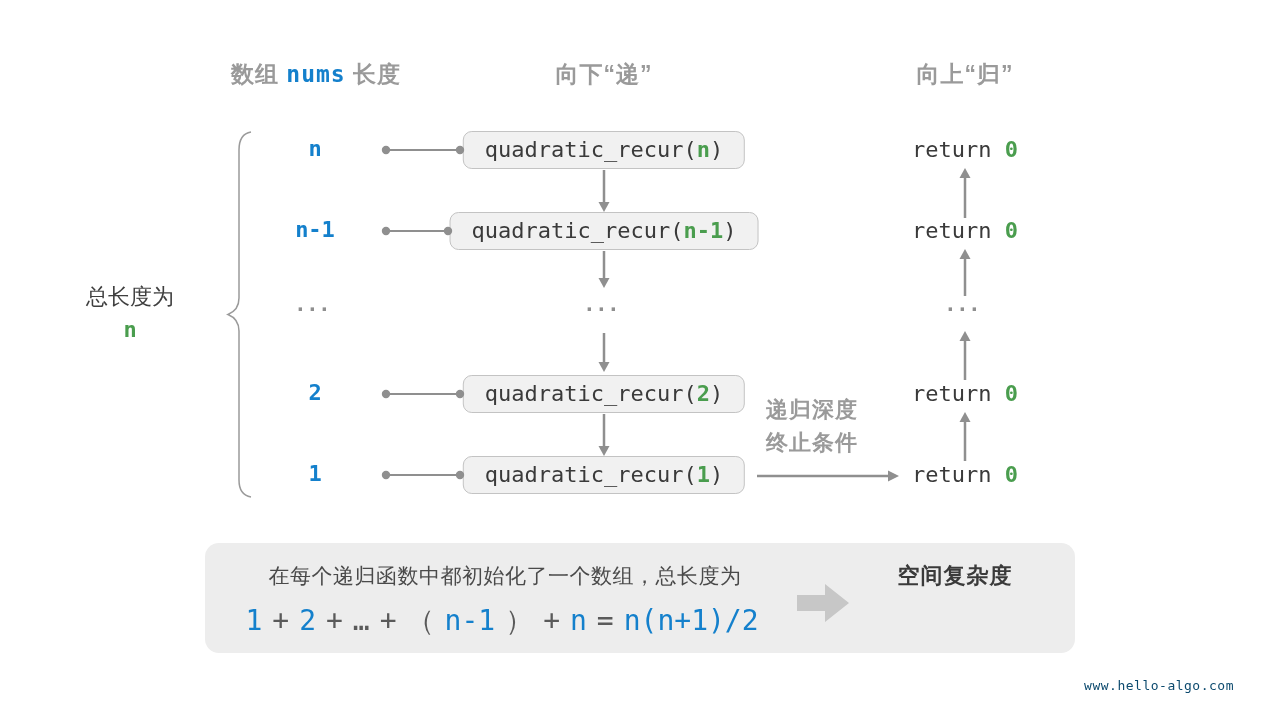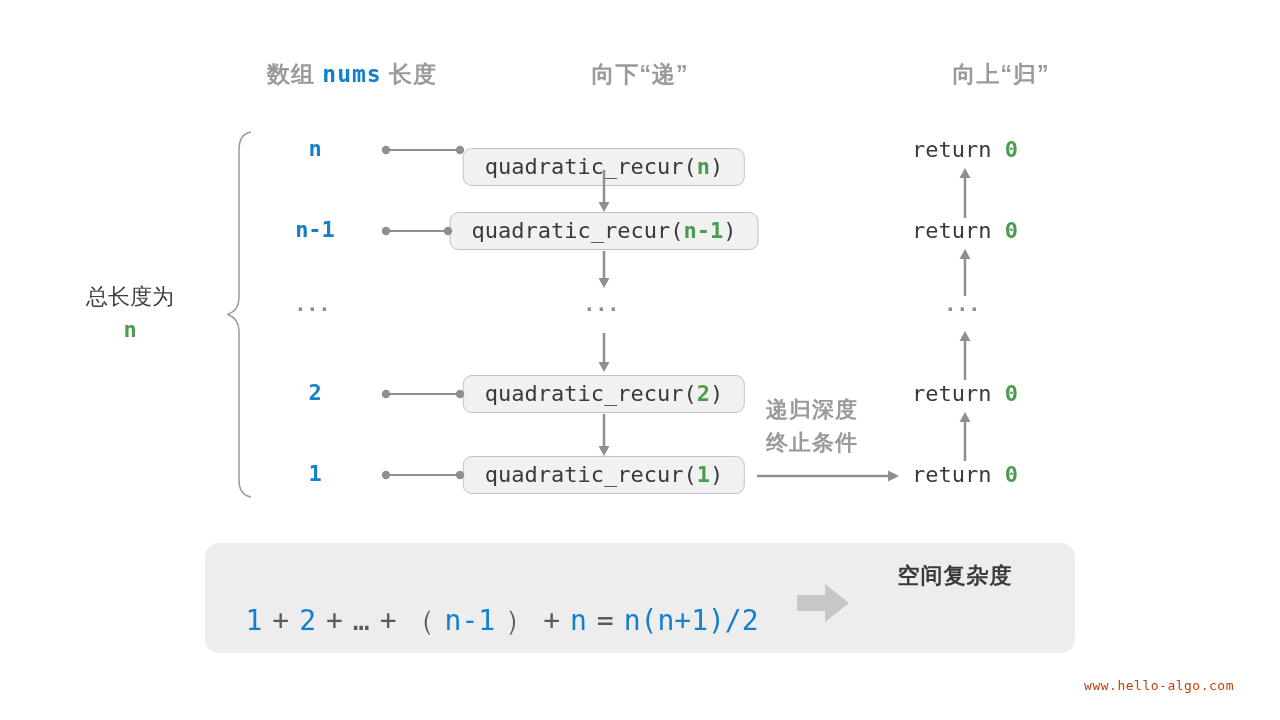--- a/index.html
+++ b/index.html
@@ -1,41 +1,41 @@
 <!DOCTYPE html>
 <html><head>
 <meta charset="utf-8">
 <style>
   html,body{margin:0;padding:0;background:#fff;}
   .canvas{position:relative;width:1280px;height:720px;background:#ffffff;overflow:hidden;
           font-family:"Liberation Sans","DejaVu Sans",sans-serif;}
   .abs{position:absolute;}
   .cx{transform:translateX(-50%);white-space:nowrap;}
   .mono{font-family:"DejaVu Sans Mono","Liberation Mono",monospace;}
-  .hdr{font-size:23px;font-weight:bold;color:#9a9a9a;letter-spacing:1px;margin-left:36px;}
+  .hdr{font-size:23px;font-weight:bold;color:#9a9a9a;letter-spacing:1px;}
   .hdr .code{color:#1480cc;font-family:"DejaVu Sans Mono","Liberation Mono",monospace;font-weight:bold;}
   .row-label{font-size:22px;font-weight:bold;color:#1480cc;}
   .ellip{font-size:24px;font-weight:bold;color:#8f8f8f;letter-spacing:4px;}
   .call-box{height:36px;line-height:36px;padding:0 21px;background:#f1f1f1;
             border:1.5px solid #c3c3c3;border-radius:9px;font-size:22px;color:#3a3a3a;}
   .call-box .arg{color:#4a9d4e;font-weight:bold;}
   .ret{font-size:22px;color:#3a3a3a;}
   .ret .val{color:#4a9d4e;font-weight:bold;}
   .depth-title{font-size:22px;color:#3f3f3f;font-weight:500;}
   .depth-var{font-size:22px;font-weight:bold;color:#4a9d4e;}
   .trigger{font-size:22px;font-weight:bold;color:#9a9a9a;letter-spacing:1px;}
   .panel{left:205px;top:543px;width:870px;height:110px;background:#ededed;border-radius:14px;}
   .panel-line1{font-size:21px;color:#4a4a4a;font-weight:500;letter-spacing:0.5px;}
   .panel-formula{font-size:28px;font-weight:normal;}
   .tok{margin:0 5px;font-family:"DejaVu Sans Mono","Liberation Mono",monospace;}
   .tok.blue{color:#1480cc;}
   .tok.gray{color:#5a5a5a;}
   .result-title{font-size:22px;font-weight:bold;color:#3a3a3a;letter-spacing:1px;}
   .result-value{font-size:24px;font-weight:bold;color:#ec5a1a;letter-spacing:1px;}
-  .watermark{font-size:13px;color:#c2410c;letter-spacing:0.5px;margin-left:42px;}
+  .watermark{font-size:13px;color:#0c4a6e;letter-spacing:0.5px;margin-left:42px;}
   svg{display:block;}
 </style>
 </head>
 <body>
 
 <div class="canvas">
 
   <div class="abs cx hdr" style="left:316px;top:59px;">
     <span>数组</span>
     <span class="code">nums</span>
@@ -46,21 +46,21 @@
 
   <div class="abs cx depth-title" style="left:130px;top:282px;">总长度为</div>
   <div class="abs cx depth-var mono" style="left:130px;top:317px;">n</div>
 
   <div class="abs cx row-label mono" style="left:315px;top:136px;">n</div>
   <div class="abs cx row-label mono" style="left:315px;top:217px;">n-1</div>
   <div class="abs cx ellip" style="left:315px;top:295px;">···</div>
   <div class="abs cx row-label mono" style="left:315px;top:380px;">2</div>
   <div class="abs cx row-label mono" style="left:315px;top:461px;">1</div>
 
-  <div class="abs cx call-box mono" style="left:604px;top:148px;">
+  <div class="abs cx call-box mono" style="left:604px;top:131px;">
     <span>quadratic_recur(</span><span class="arg">n</span><span>)</span>
   </div>
   <div class="abs cx call-box mono" style="left:604px;top:212px;">
     <span>quadratic_recur(</span><span class="arg">n-1</span><span>)</span>
   </div>
   <div class="abs cx ellip" style="left:604px;top:295px;">···</div>
   <div class="abs cx call-box mono" style="left:604px;top:375px;">
     <span>quadratic_recur(</span><span class="arg">2</span><span>)</span>
   </div>
   <div class="abs cx call-box mono" style="left:604px;top:456px;">
@@ -125,20 +125,21 @@
         <polygon points="959.5,422 970.5,422 965,412" stroke="none"></polygon>
     </g>
 
     <g stroke="#8f8f8f" stroke-width="2.5" fill="#8f8f8f">
       <line x1="757" y1="476" x2="888" y2="476"></line>
         <polygon points="888,470.5 888,481.5 899,476" stroke="none"></polygon>
     </g>
   </svg>
 
   <div class="abs panel"></div>
+  <div class="abs cx panel-line1" style="left:505px;top:562px;">在每个递归函数中都初始化了一个数组，总长度为</div>
   <div class="abs cx panel-formula" style="left:502px;top:602px;"><span class="tok blue">1</span><span class="tok gray">+</span><span class="tok blue">2</span><span class="tok gray">+</span><span class="tok gray">…</span><span class="tok gray">+</span><span class="tok gray">（</span><span class="tok blue">n-1</span><span class="tok gray">）</span><span class="tok gray">+</span><span class="tok blue">n</span><span class="tok gray">=</span><span class="tok blue">n(n+1)/2</span></div>
 
   <svg class="abs" style="left:797px;top:584px;" width="54" height="38" viewBox="0 0 54 38">
     <polygon points="0,11 28,11 28,0 52,19 28,38 28,27 0,27" fill="#c7c7c7"></polygon>
   </svg>
 
   <div class="abs cx result-title" style="left:955px;top:561px;">空间复杂度</div>
 
   <div class="abs mono watermark" style="right:46px;top:678px;">www.hello-algo.com</div>
 

